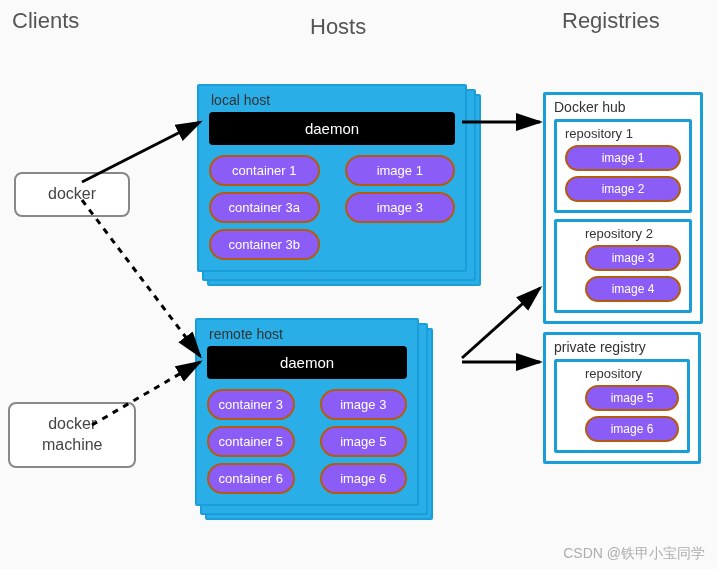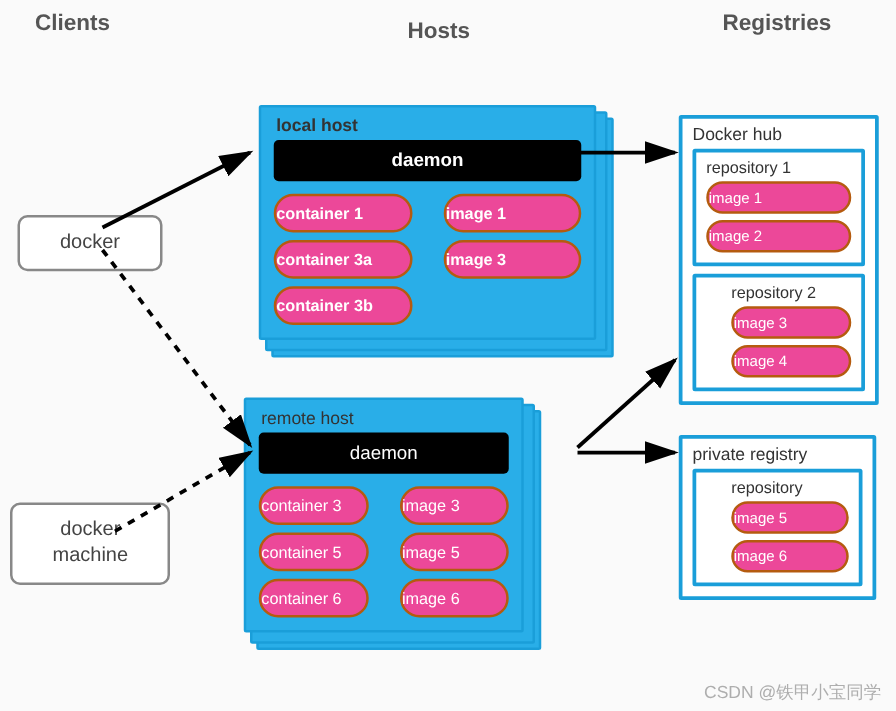--- a/index.html
+++ b/index.html
@@ -6,24 +6,23 @@
     body {
       width: 717px;
       height: 569px;
       font-family: Arial, sans-serif;
       background: #fafafa;
       position: relative;
       overflow: hidden;
     }
     .column-header {
       position: absolute;
-      font-size: 18px;
+      font-size: 22px;
       color: #555;
-      font-weight: bold;
-      margin-left: 16px;
+      font-weight: normal;
     }
     .client-box {
       position: absolute;
       border: 2px solid #888;
       border-radius: 8px;
       background: #fff;
       padding: 10px 32px;
       font-size: 16px;
       color: #444;
       text-align: center;
@@ -66,26 +65,26 @@
       border-radius: 4px;
       margin-bottom: 10px;
       font-size: 15px;
     }
     .host-grid {
       display: grid;
       grid-template-columns: 1fr 1fr;
       gap: 6px 25px;
     }
     .pill {
-      background: #ec4899;
+      background: #8b5cf6;
       border: 2px solid #b55b0f;
       color: #fff;
       border-radius: 18px;
       padding: 6px 0;
-      text-align: left;
+      text-align: center;
       font-size: 13px;
     }
     .registry-panel {
       position: absolute;
       border: 3px solid #1a9ed9;
       background: #fff;
       padding: 4px 8px 8px 8px;
       border-radius: 2px;
     }
     .registry-title {
@@ -131,21 +130,21 @@
 <body>
 
 <div class="column-header" style="left:12px; top:8px;">Clients</div>
 <div class="column-header" style="left:310px; top:14px;">Hosts</div>
 <div class="column-header" style="left:562px; top:8px;">Registries</div>
 
 <div class="client-box" style="left:14px; top:172px;">docker</div>
 <div class="client-box" style="left:8px; top:402px; white-space: pre-line;">docker
 machine</div>
 
-<div class="host-stack" style="left:207px; top:84px; width:270px;font-weight:bold;">
+<div class="host-stack" style="left:197px; top:84px; width:270px;">
   <div class="host-panel">
     <div class="host-title">local host</div>
     <div class="daemon-bar">daemon</div>
     <div class="host-grid">
       <div class="pill">container 1</div>
       <div class="pill">image 1</div>
       <div class="pill">container 3a</div>
       <div class="pill">image 3</div>
       <div class="pill">container 3b</div>
       <div class="pill empty">-</div>
@@ -175,21 +174,21 @@
     <div class="pill">image 1</div>
     <div class="pill">image 2</div>
   </div>
   <div class="repo-box">
     <div class="repo-title">repository 2</div>
     <div class="pill">image 3</div>
     <div class="pill">image 4</div>
   </div>
 </div>
 
-<div class="registry-panel" style="left:543px; top:348px; width:158px;">
+<div class="registry-panel" style="left:543px; top:332px; width:158px;">
   <div class="registry-title">private registry</div>
   <div class="repo-box">
     <div class="repo-title">repository</div>
     <div class="pill">image 5</div>
     <div class="pill">image 6</div>
   </div>
 </div>
 
 <svg class="arrows">
   <defs>

